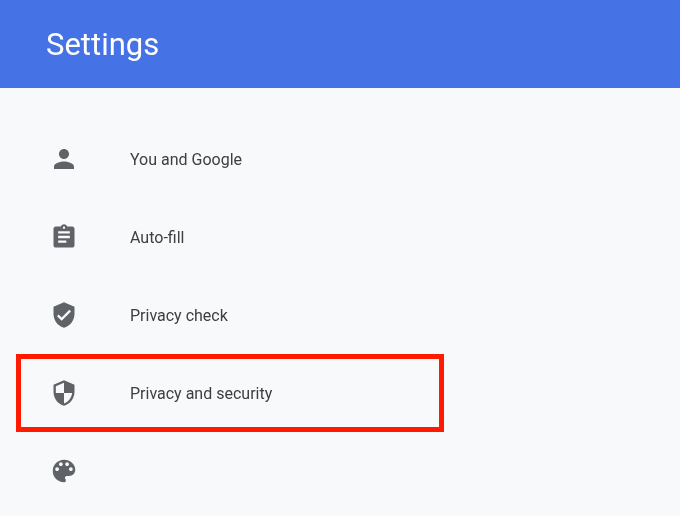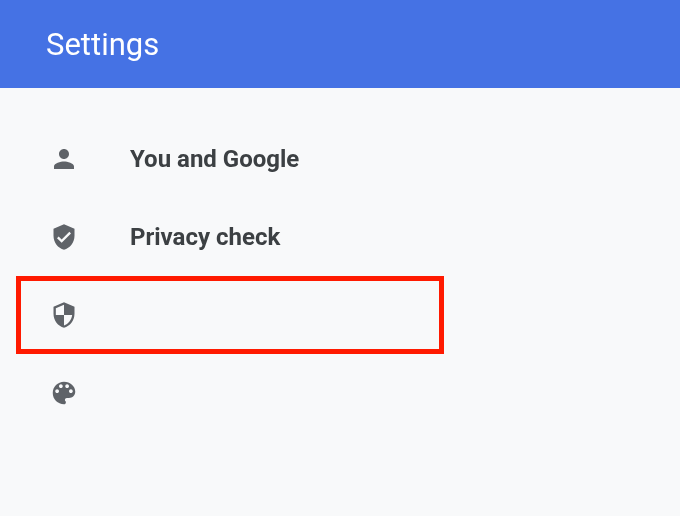--- a/index.html
+++ b/index.html
@@ -47,22 +47,22 @@
     .icon-wrapper {
       width: 32px;
       height: 32px;
       display: flex;
       align-items: center;
       justify-content: center;
       margin-right: 50px;
     }
     .menu-label {
       color: #3c4043;
-      font-size: 24px;
-      font-weight: 700;
+      font-size: 16px;
+      font-weight: 400;
     }
     svg {
       fill: #5f6368;
     }
   </style>
 </head>
 <body>
 
 <div class="header">
   <div class="header-title">Settings</div>
@@ -72,36 +72,45 @@
 
   <div class="menu-item">
     <span class="icon-wrapper">
       <svg width="30" height="30" viewBox="0 0 24 24">
         <path d="M12 12c2.21 0 4-1.79 4-4s-1.79-4-4-4-4 1.79-4 4 1.79 4 4 4zm0 2c-2.67 0-8 1.34-8 4v2h16v-2c0-2.66-5.33-4-8-4z"></path>
       </svg>
     </span>
     <span class="menu-label">You and Google</span>
   </div>
 
+  <div class="menu-item">
+    <span class="icon-wrapper">
+      <svg width="28" height="30" viewBox="0 0 24 24">
+        <path d="M19 3h-4.18C14.4 1.84 13.3 1 12 1c-1.3 0-2.4.84-2.82 2H5c-1.1 0-2 .9-2 2v14c0 1.1.9 2 2 2h14c1.1 0 2-.9 2-2V5c0-1.1-.9-2-2-2zm-7 0c.55 0 1 .45 1 1s-.45 1-1 1-1-.45-1-1 .45-1 1-1zm2 14H7v-2h7v2zm3-4H7v-2h10v2zm0-4H7V7h10v2z"></path>
+      </svg>
+    </span>
+    <span class="menu-label">Auto-fill</span>
+  </div>
 
   <div class="menu-item">
     <span class="icon-wrapper">
       <svg width="28" height="32" viewBox="0 0 24 24">
         <path d="M12 1L3 5v6c0 5.55 3.84 10.74 9 12 5.16-1.26 9-6.45 9-12V5l-9-4zm-2 16l-4-4 1.41-1.41L10 14.17l6.59-6.59L18 9l-8 8z"></path>
       </svg>
     </span>
     <span class="menu-label">Privacy check</span>
   </div>
 
   <div class="menu-item highlighted">
     <span class="icon-wrapper">
       <svg width="28" height="32" viewBox="0 0 24 24">
         <path d="M12 1L3 5v6c0 5.55 3.84 10.74 9 12 5.16-1.26 9-6.45 9-12V5l-9-4zm0 10.99h7c-.53 4.12-3.28 7.79-7 8.94V12H5V6.3l7-3.11v8.8z"></path>
       </svg>
     </span>
+    <span class="menu-label">Privacy and security</span>
   </div>
 
   <div class="menu-item">
     <span class="icon-wrapper">
       <svg width="30" height="30" viewBox="0 0 24 24">
         <path d="M12 3c-4.97 0-9 4.03-9 9s4.03 9 9 9c.83 0 1.5-.67 1.5-1.5 0-.39-.15-.74-.39-1.01-.23-.26-.38-.61-.38-.99 0-.83.67-1.5 1.5-1.5H16c2.76 0 5-2.24 5-5 0-4.42-4.03-8-9-8zm-5.5 9c-.83 0-1.5-.67-1.5-1.5S5.67 9 6.5 9 8 9.67 8 10.5 7.33 12 6.5 12zm3-4C8.67 8 8 7.33 8 6.5S8.67 5 9.5 5s1.5.67 1.5 1.5S10.33 8 9.5 8zm5 0c-.83 0-1.5-.67-1.5-1.5S13.67 5 14.5 5s1.5.67 1.5 1.5S15.33 8 14.5 8zm3 4c-.83 0-1.5-.67-1.5-1.5S16.67 9 17.5 9s1.5.67 1.5 1.5-.67 1.5-1.5 1.5z"></path>
       </svg>
     </span>
   </div>
 

